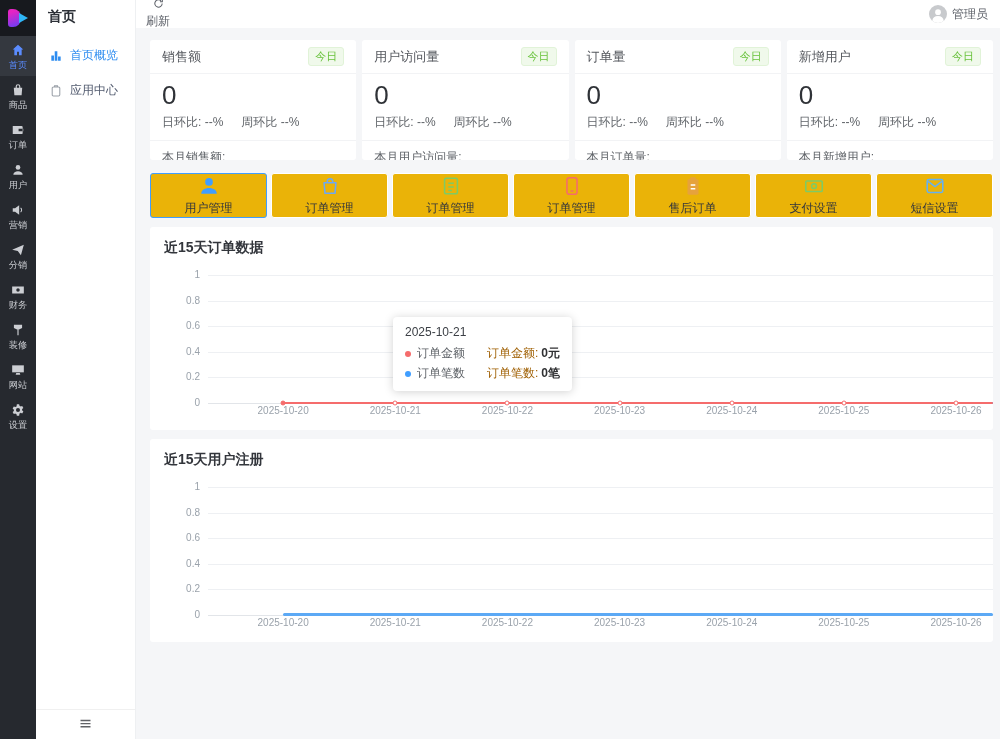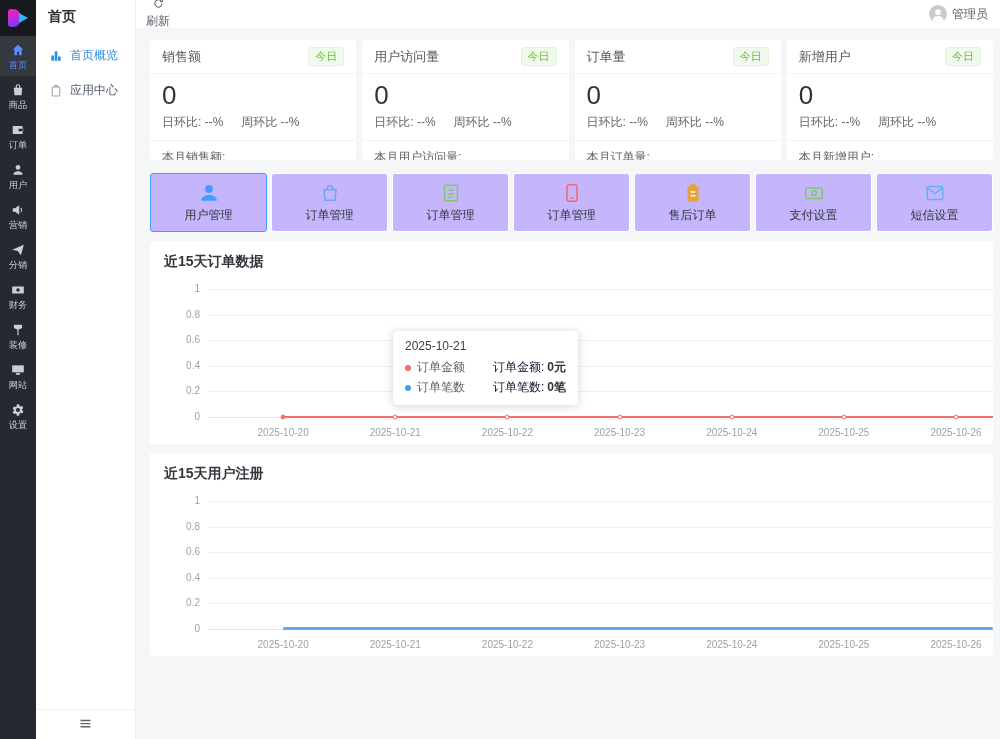--- a/index.html
+++ b/index.html
@@ -59,51 +59,51 @@
   .stat-title { font-size:13px; color:#55585e; }
   .badge { font-size:11px; line-height:15px; color:#67c23a; background:#f0f9eb;
     border:1px solid #e1f3d8; border-radius:3px; padding:1px 6px; }
   .stat-value { font-size:26px; color:#2f3237; line-height:32px; padding:5px 12px 0; }
   .stat-ratio { font-size:12px; color:#5f6368; padding:3px 12px 9px; border-bottom:1px solid #f2f3f5; }
   .stat-ratio .week { margin-left:18px; }
   .stat-foot { display:flex; justify-content:space-between; font-size:12px; color:#5f6368; padding:8px 12px;flex-direction:column; }
 
   
   .shortcut-row { display:flex; gap:4px; margin-bottom:9px; }
-  .shortcut { flex:1; height:59px; background:#c4b5fd; border:1px solid #fff; border-radius:3px;
+  .shortcut { flex:1; height:45px; background:#eab308; border:1px solid #fff; border-radius:3px;
     display:flex; flex-direction:column; align-items:center; justify-content:center; gap:3px; cursor:pointer; }
   .shortcut.active { border-color:#409eff; }
   .shortcut-icon { display:flex; width:22px; height:22px; }
   .shortcut-icon svg { width:22px; height:22px; }
   .shortcut-label { font-size:12px; color:#33363c; }
 
   
   .chart-card { background:#fff; border-radius:3px; margin-bottom:9px; padding:10px 0 10px 14px; }
   .chart-title { font-size:14px; font-weight:bold; color:#33363c; line-height:20px; }
   .plot-wrap { margin-top:18px; position:relative; }
   .plot { position:relative; height:128px; margin-left:44px; }
   .ytick-label { position:absolute; left:-44px; width:36px; text-align:right;
     font-size:10px; color:#9aa2ab; line-height:12px; }
   .gridline { position:absolute; left:0; right:0; border-top:1px solid #eef0f3; }
   .gridline.zero { border-top-color:#e2e5e9; }
   .series-line { position:absolute; right:0; border-radius:2px; }
   .marker { position:absolute; width:5px; height:5px; border-radius:50%; background:#fff;
     border:1px solid; transform:translate(-50%,-50%); }
   .xrow { position:relative; height:17px; margin-left:44px; }
-  .xtick-label { position:absolute; top:10px; transform:translateX(-50%);
+  .xtick-label { position:absolute; top:2px; transform:translateX(-50%);
     font-size:10px; color:#9aa2ab; white-space:nowrap; }
 
   
   .chart-tooltip { position:absolute; left:185px; top:42px; z-index:5; background:#fff;
     border-radius:4px; box-shadow:0 1px 10px rgba(0,0,0,.18); padding:8px 12px 9px; font-size:12px; }
   .tt-date { color:#3c4046; margin-bottom:6px; }
   .tt-row { display:flex; align-items:center; margin-top:3px; white-space:nowrap; }
   .tt-dot { width:6px; height:6px; border-radius:50%; margin-right:6px; flex-shrink:0; }
   .tt-name { color:#5f6368; width:56px; }
-  .tt-detail { color:#0f172a; margin-left:20px; }
+  .tt-detail { color:#a16207; margin-left:14px; }
   .tt-value { font-weight:bold; color:#303133; margin-left:3px; }
 </style>
 </head>
 <body>
 
 <div class="app">
 
   <aside class="primary-sidebar">
     <div class="logo">
       <div class="logo-mark"></div>

